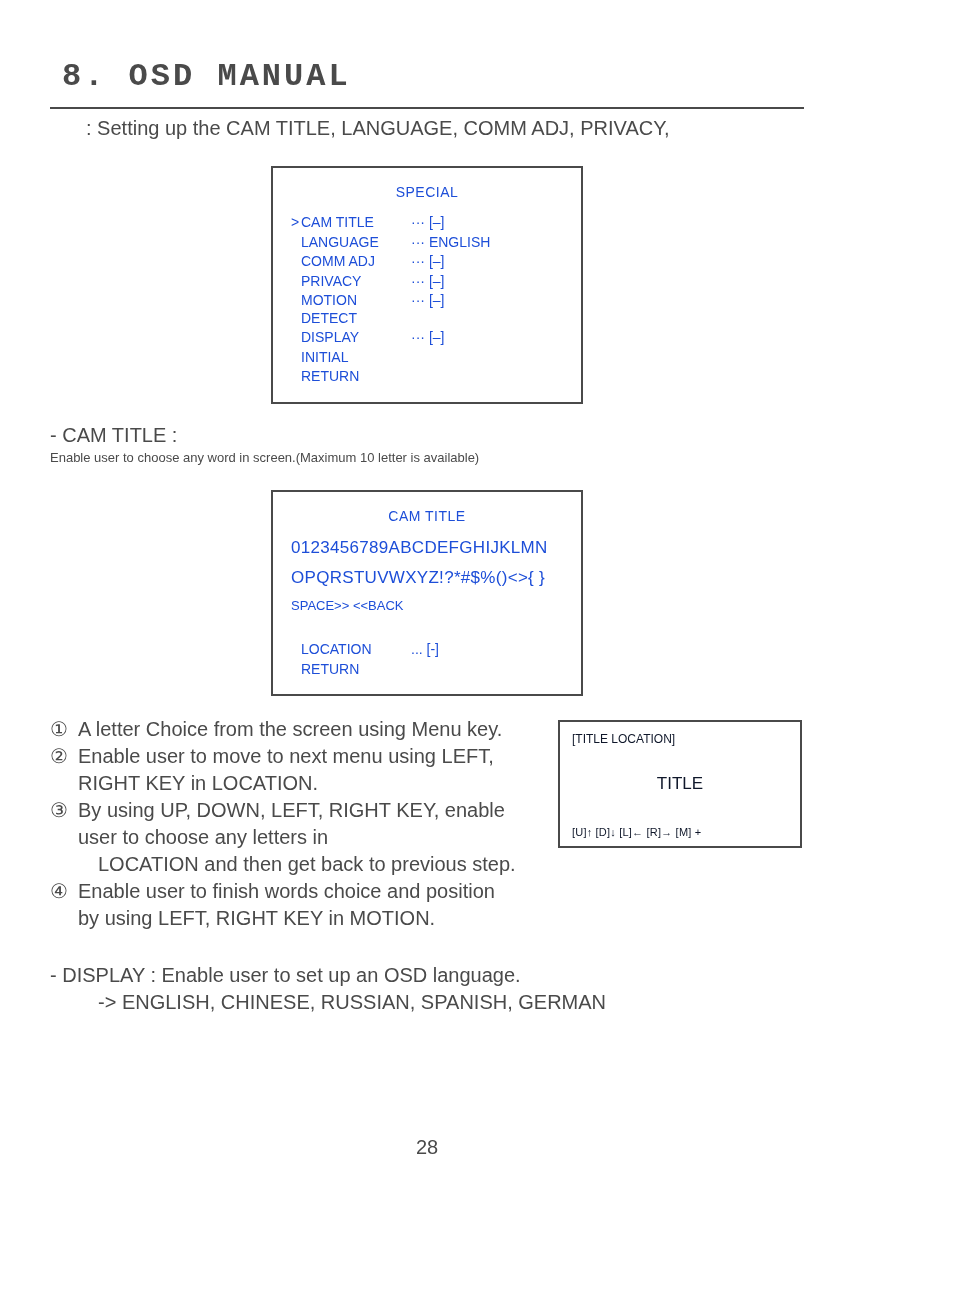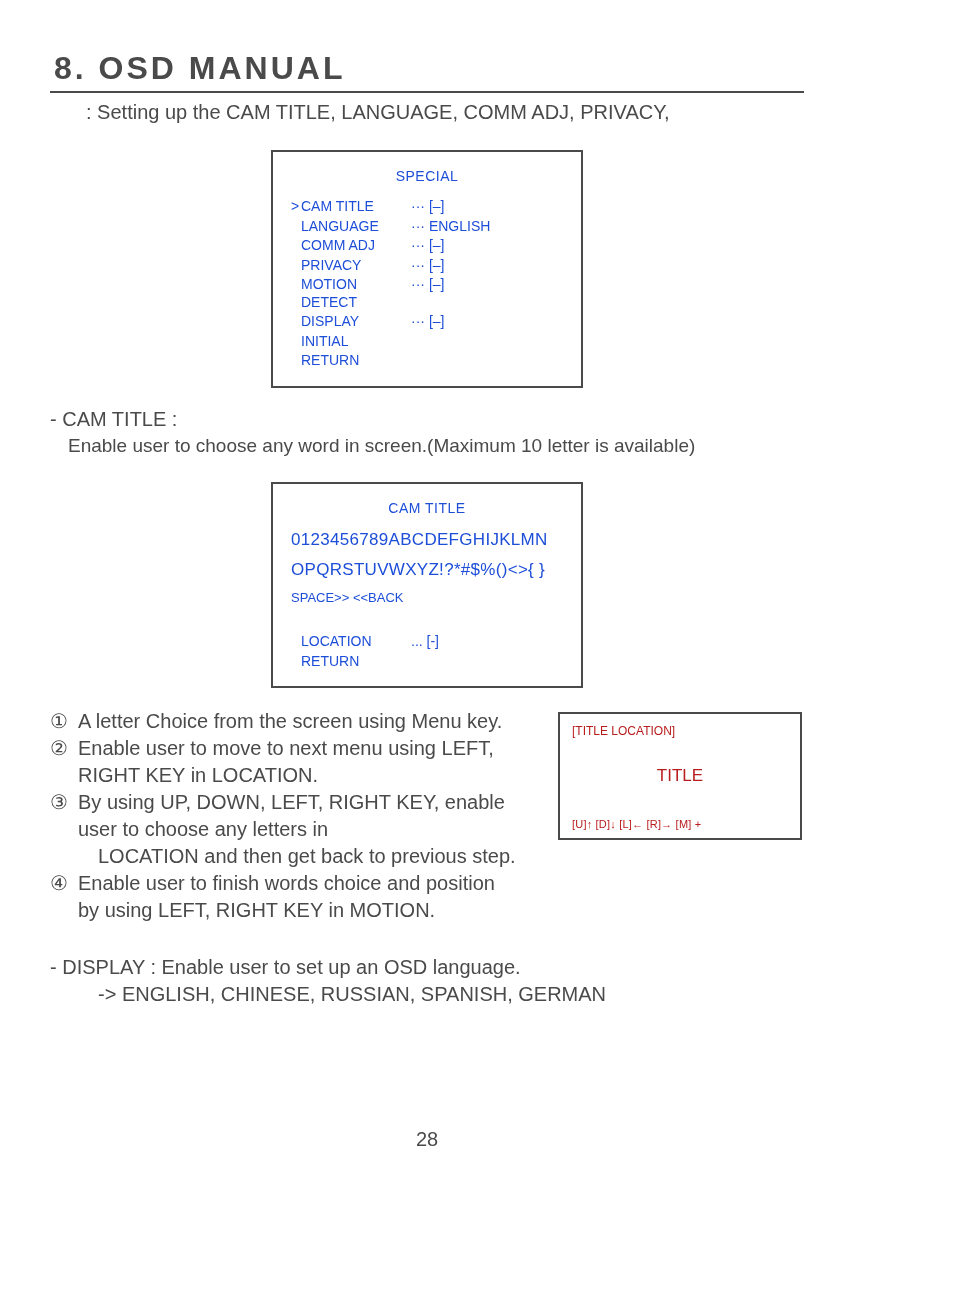--- a/index.html
+++ b/index.html
@@ -12,22 +12,23 @@
   }
   .header {
     border-bottom: 2px solid #4a4a4a;
     padding-bottom: 4px;
     margin-bottom: 6px;
   }
   .header h1 {
     font-size: 32px;
     font-weight: bold;
     letter-spacing: 3px;
-    margin: 0;
+    margin: 8px;
     padding-left: 4px;
+    font-family: Liberation Mono, monospace;
   }
   .section-title {
     font-size: 20px;
     margin: 0 0 4px 0;
   }
   .section-body {
     font-size: 20px;
     line-height: 1.35;
     margin-left: 36px;
   }
@@ -65,22 +66,21 @@
   }
   .osd-spaceback {
     font-size: 13px;
     margin-bottom: 28px;
   }
   .subhead {
     font-size: 20px;
     margin: 6px 0 2px 0;
   }
   .subbody {
-    font-size: 19px;
-    margin-left: 18px;
+    font-size: 13px;
     line-height: 1.35;
   }
   .numbered-list {
     font-size: 20px;
     line-height: 1.35;
     margin-top: 14px;
   }
   .numbered-list .item {
     display: flex;
   }
@@ -94,21 +94,21 @@
   .numbered-list .txt .cont {
     margin-left: 20px;
   }
   .float-box {
     float: right;
     border: 2px solid #4a4a4a;
     width: 216px;
     padding: 10px 12px 8px 12px;
     margin: 4px 2px 16px 20px;
     font-size: 12px;
-    color: #b91c1c;
+    color: #0f172a;
   }
   .float-box .tl-head {
     margin-bottom: 28px;
   }
   .float-box .tl-title {
     text-align: center;
     font-size: 17px;
     margin-bottom: 32px;
   }
   .float-box .tl-keys {

